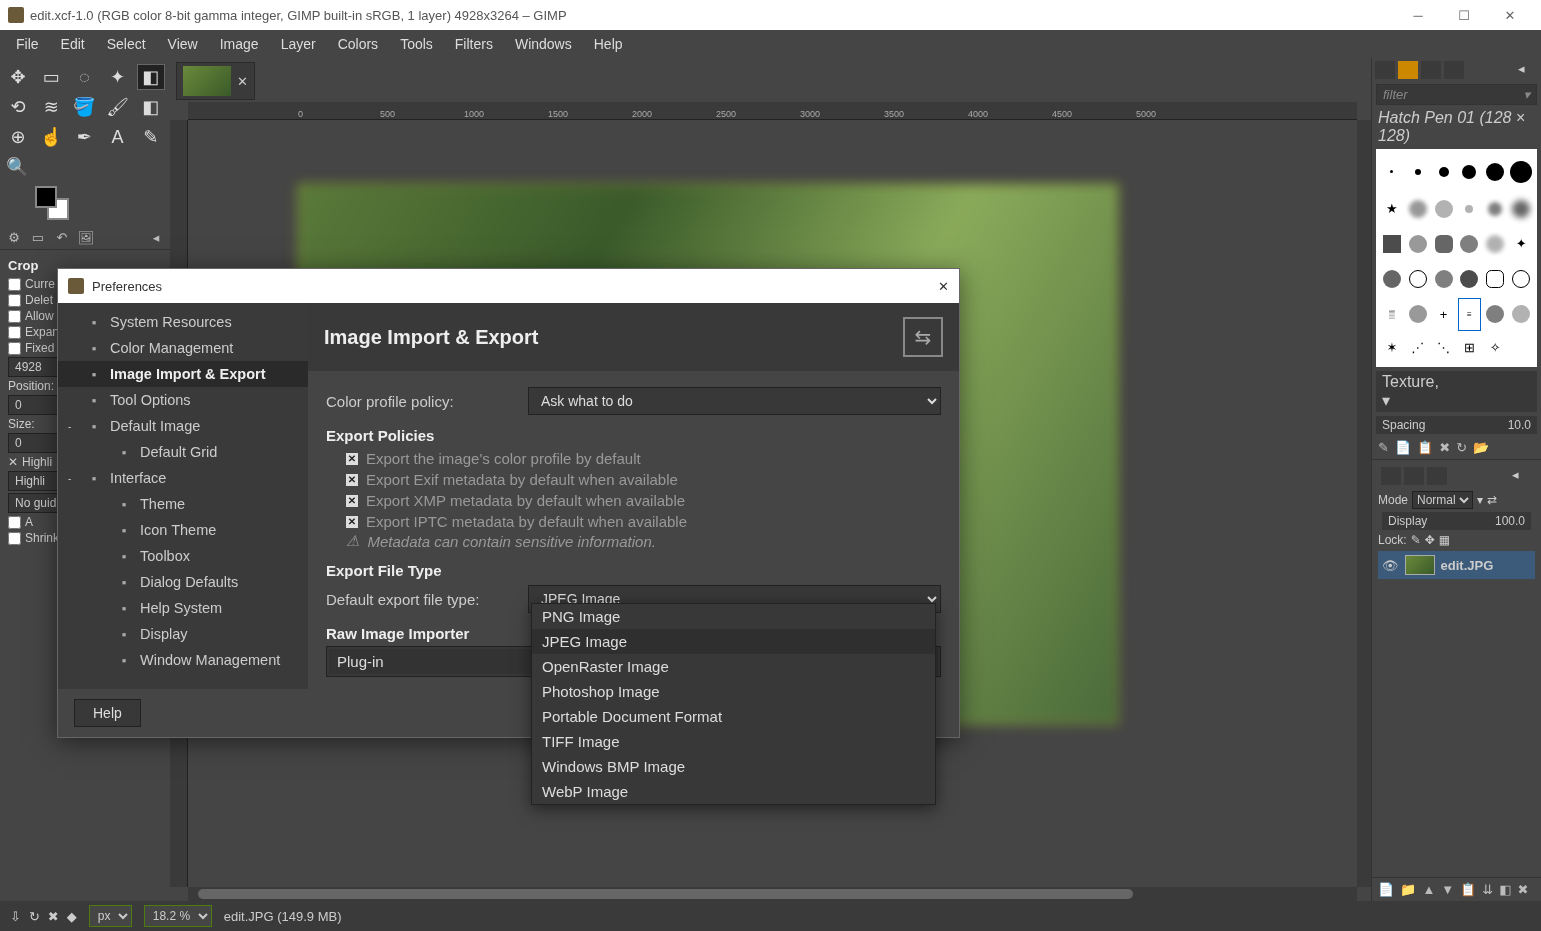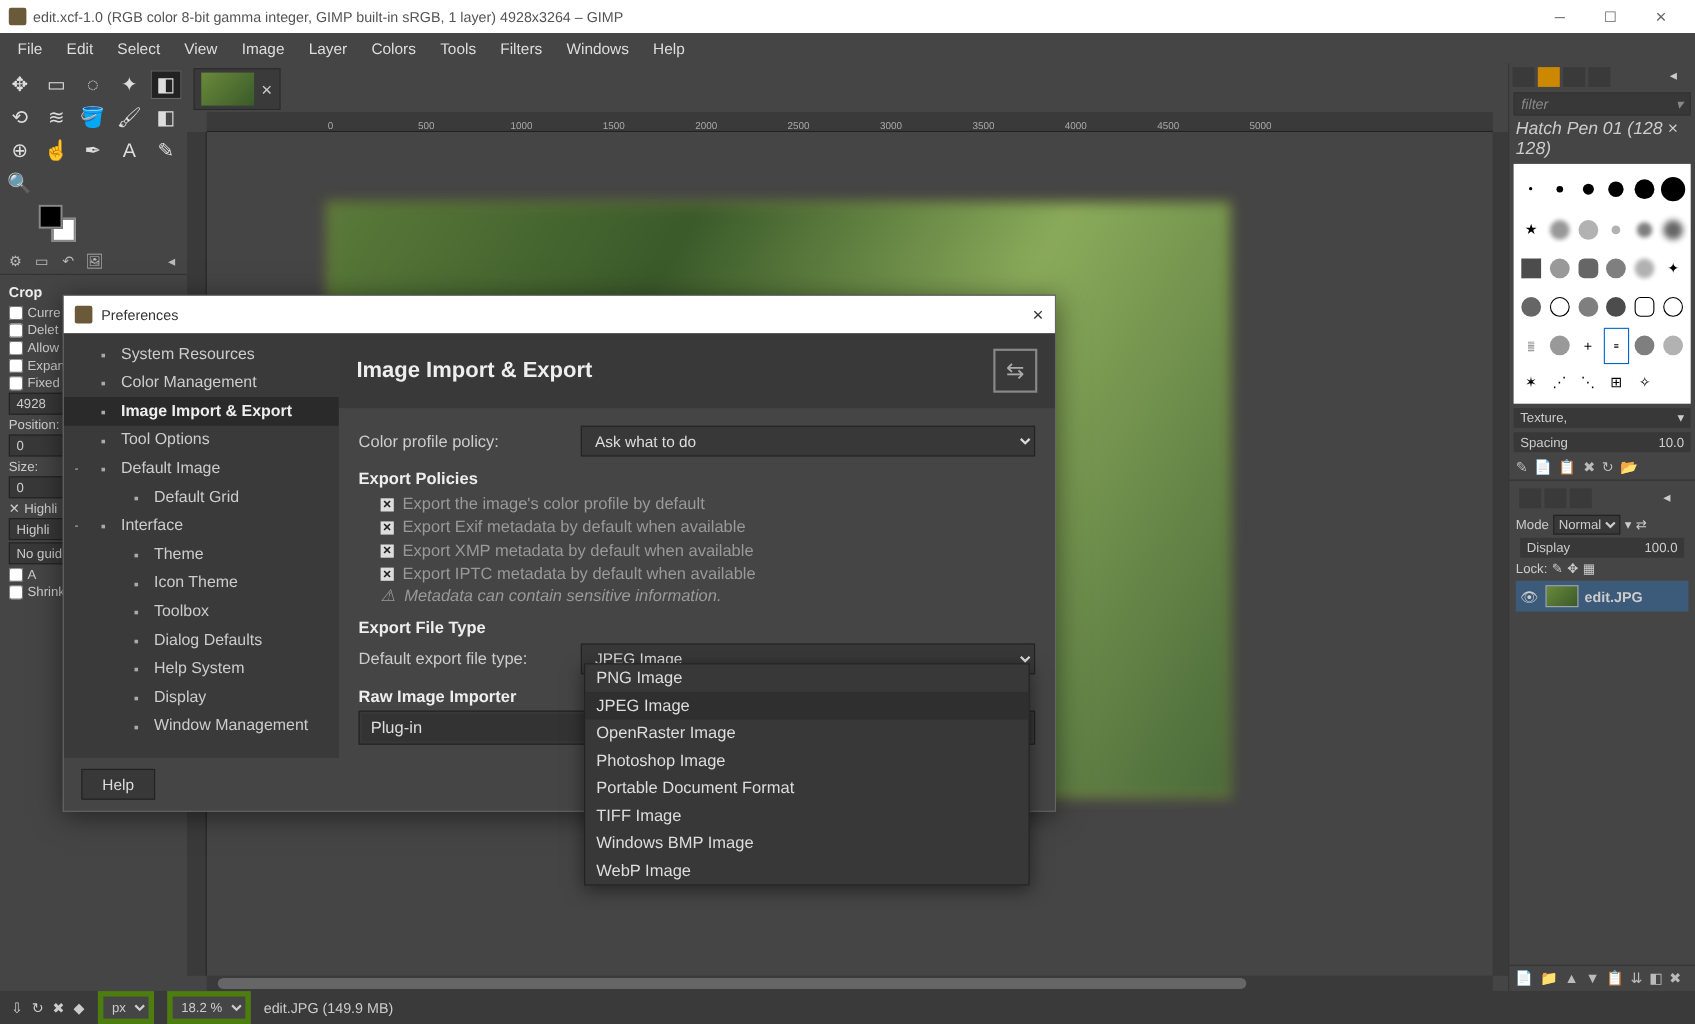--- a/index.html
+++ b/index.html
@@ -50,32 +50,32 @@
 
 
 .right-panel { width:170px; background:#454545; display:flex; flex-direction:column; border-left:1px solid #333; }
 .right-tabs { display:flex; gap:3px; padding:3px; }
 .right-tabs span { width:20px; height:18px; background:#3a3a3a; display:inline-block; }
 .filter-box { border:1px solid #333; background:#383838; display:flex; align-items:center; padding:2px 6px; font-style:italic; color:#888; margin:2px 4px;}
 .brush-name { padding:2px 6px; font-style:italic; color:#ccc; font-size:16px; }
 .brush-grid { background:#fff; margin:2px 4px; height:218px; display:grid; grid-template-columns:repeat(6,1fr); gap:2px; padding:4px; overflow:hidden; }
 .brush-grid div { background:#fff; display:flex; align-items:center; justify-content:center; }
 .brush-grid .d { width:18px; height:18px; background:#000; border-radius:50%; }
-.texture-row { padding:2px 6px; background:#383838; margin:2px 4px; display:flex; justify-content:space-between; font-size:12px;}
+.texture-row { padding:2px 6px; background:#383838; margin:2px 4px; display:flex; justify-content:space-between; font-size:16px;flex-direction:column;}
 .spacing-row { padding:2px 6px; margin:2px 4px; display:flex; justify-content:space-between; background:#383838; font-size:12px;}
 .icon-row { display:flex; gap:6px; padding:4px 6px; color:#bbb; font-size:13px;}
 .layers-sect { border-top:1px solid #333; padding:4px 6px; flex:1; }
 .layers-sect .row{ display:flex; align-items:center; gap:4px; font-size:12px; margin:3px 0;}
 .layer-item { display:flex; align-items:center; gap:6px; padding:4px; background:#3c5a7a; margin-top:4px;}
 .layer-thumb { width:30px; height:20px; background:linear-gradient(135deg,#6a8a3a,#3a5a2a); border:1px solid #aaa; }
 select.mode{ background:#383838; color:#ccc; border:1px solid #222; font-size:12px;}
 
 
 .statusbar { position:absolute; bottom:0; left:0; right:0; height:30px; background:#3a3a3a; display:flex; align-items:center; padding:0 10px; gap:12px; color:#ccc; font-size:13px;}
-.statusbar select{ background:#454545; color:#ccc; border:5px solid #4d7c0f; padding:2px 4px; font-size:12px;}
+.statusbar select{ background:#454545; color:#ccc; border:1px solid #4d7c0f; padding:2px 4px; font-size:12px;}
 .statusbar .sp{ display:flex; gap:8px; }
 
 
 .prefs { position:absolute; left:57px; top:268px; width:903px; height:470px; background:#454545; box-shadow:0 4px 24px rgba(0,0,0,.5); display:flex; flex-direction:column; z-index:50; border:1px solid #666;}
 .prefs-titlebar { height:34px; background:#fff; color:#333; display:flex; align-items:center; justify-content:space-between; padding:0 10px; }
 .prefs-titlebar .l{ display:flex; align-items:center; gap:8px;}
 .prefs-body { flex:1; display:flex; overflow:hidden; }
 .prefs-nav { width:250px; background:#3a3a3a; overflow:auto; padding:6px 0; }
 .prefs-nav .item { display:flex; align-items:center; gap:8px; padding:5px 10px; color:#ccc; font-size:14.5px;}
 .prefs-nav .item.indent2{ padding-left:40px;}

